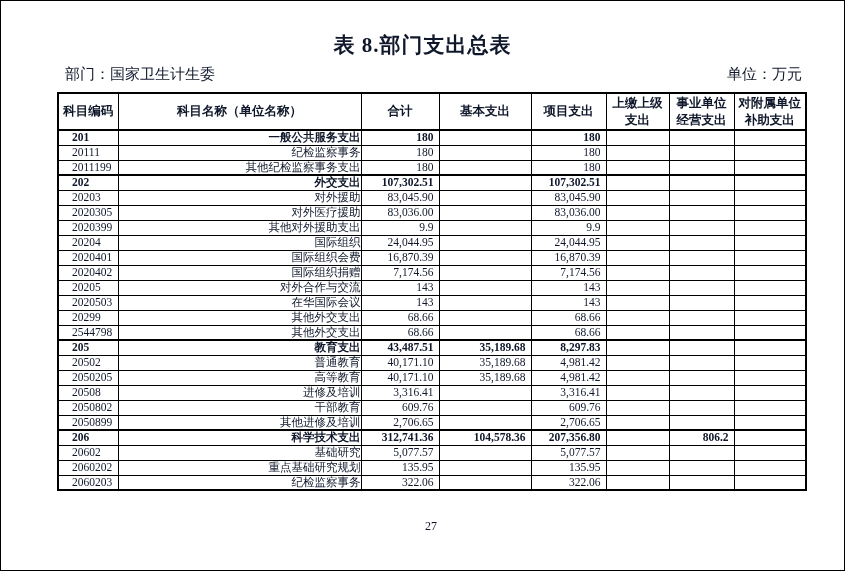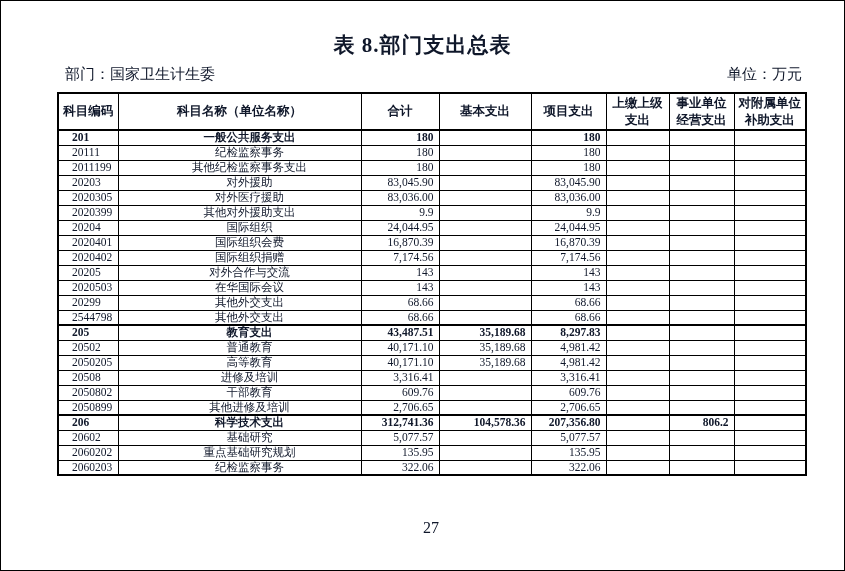--- a/index.html
+++ b/index.html
@@ -46,27 +46,27 @@
     line-height:1.35;
     padding:0 2px;
   }
   table.budget tbody td {
     height:15px;
     font-size:11.5px;
     line-height:1.1;
     white-space:nowrap;
   }
   td.code { text-align:left; padding-left:13px; }
-  td.name { text-align:center; padding-left:20px; }
+  td.name { text-align:right; padding-left:20px; }
   td.num  { text-align:right; padding-right:5px; }
   tr.cat td { font-weight:700; border-top:2px solid #000; }
   .pagenum {
     position:absolute; top:518px; left:56px; width:748px;
     text-align:center;
-    font-size:16px;
+    font-size:12px;
   }
 </style>
 </head>
 <body>
 
 <div class="page">
 
   <div class="title">表 8.部门支出总表</div>
 
   <div class="meta">
@@ -124,20 +124,30 @@
         <tr>
           <td class="code">2011199</td>
           <td class="name">其他纪检监察事务支出</td>
           <td class="num">180</td>
           <td class="num"></td>
           <td class="num">180</td>
           <td class="num"></td>
           <td class="num"></td>
           <td class="num"></td>
         </tr>
+        <tr class="cat">
+          <td class="code">202</td>
+          <td class="name">外交支出</td>
+          <td class="num">107,302.51</td>
+          <td class="num"></td>
+          <td class="num">107,302.51</td>
+          <td class="num"></td>
+          <td class="num"></td>
+          <td class="num"></td>
+        </tr>
         <tr>
           <td class="code">20203</td>
           <td class="name">对外援助</td>
           <td class="num">83,045.90</td>
           <td class="num"></td>
           <td class="num">83,045.90</td>
           <td class="num"></td>
           <td class="num"></td>
           <td class="num"></td>
         </tr>

